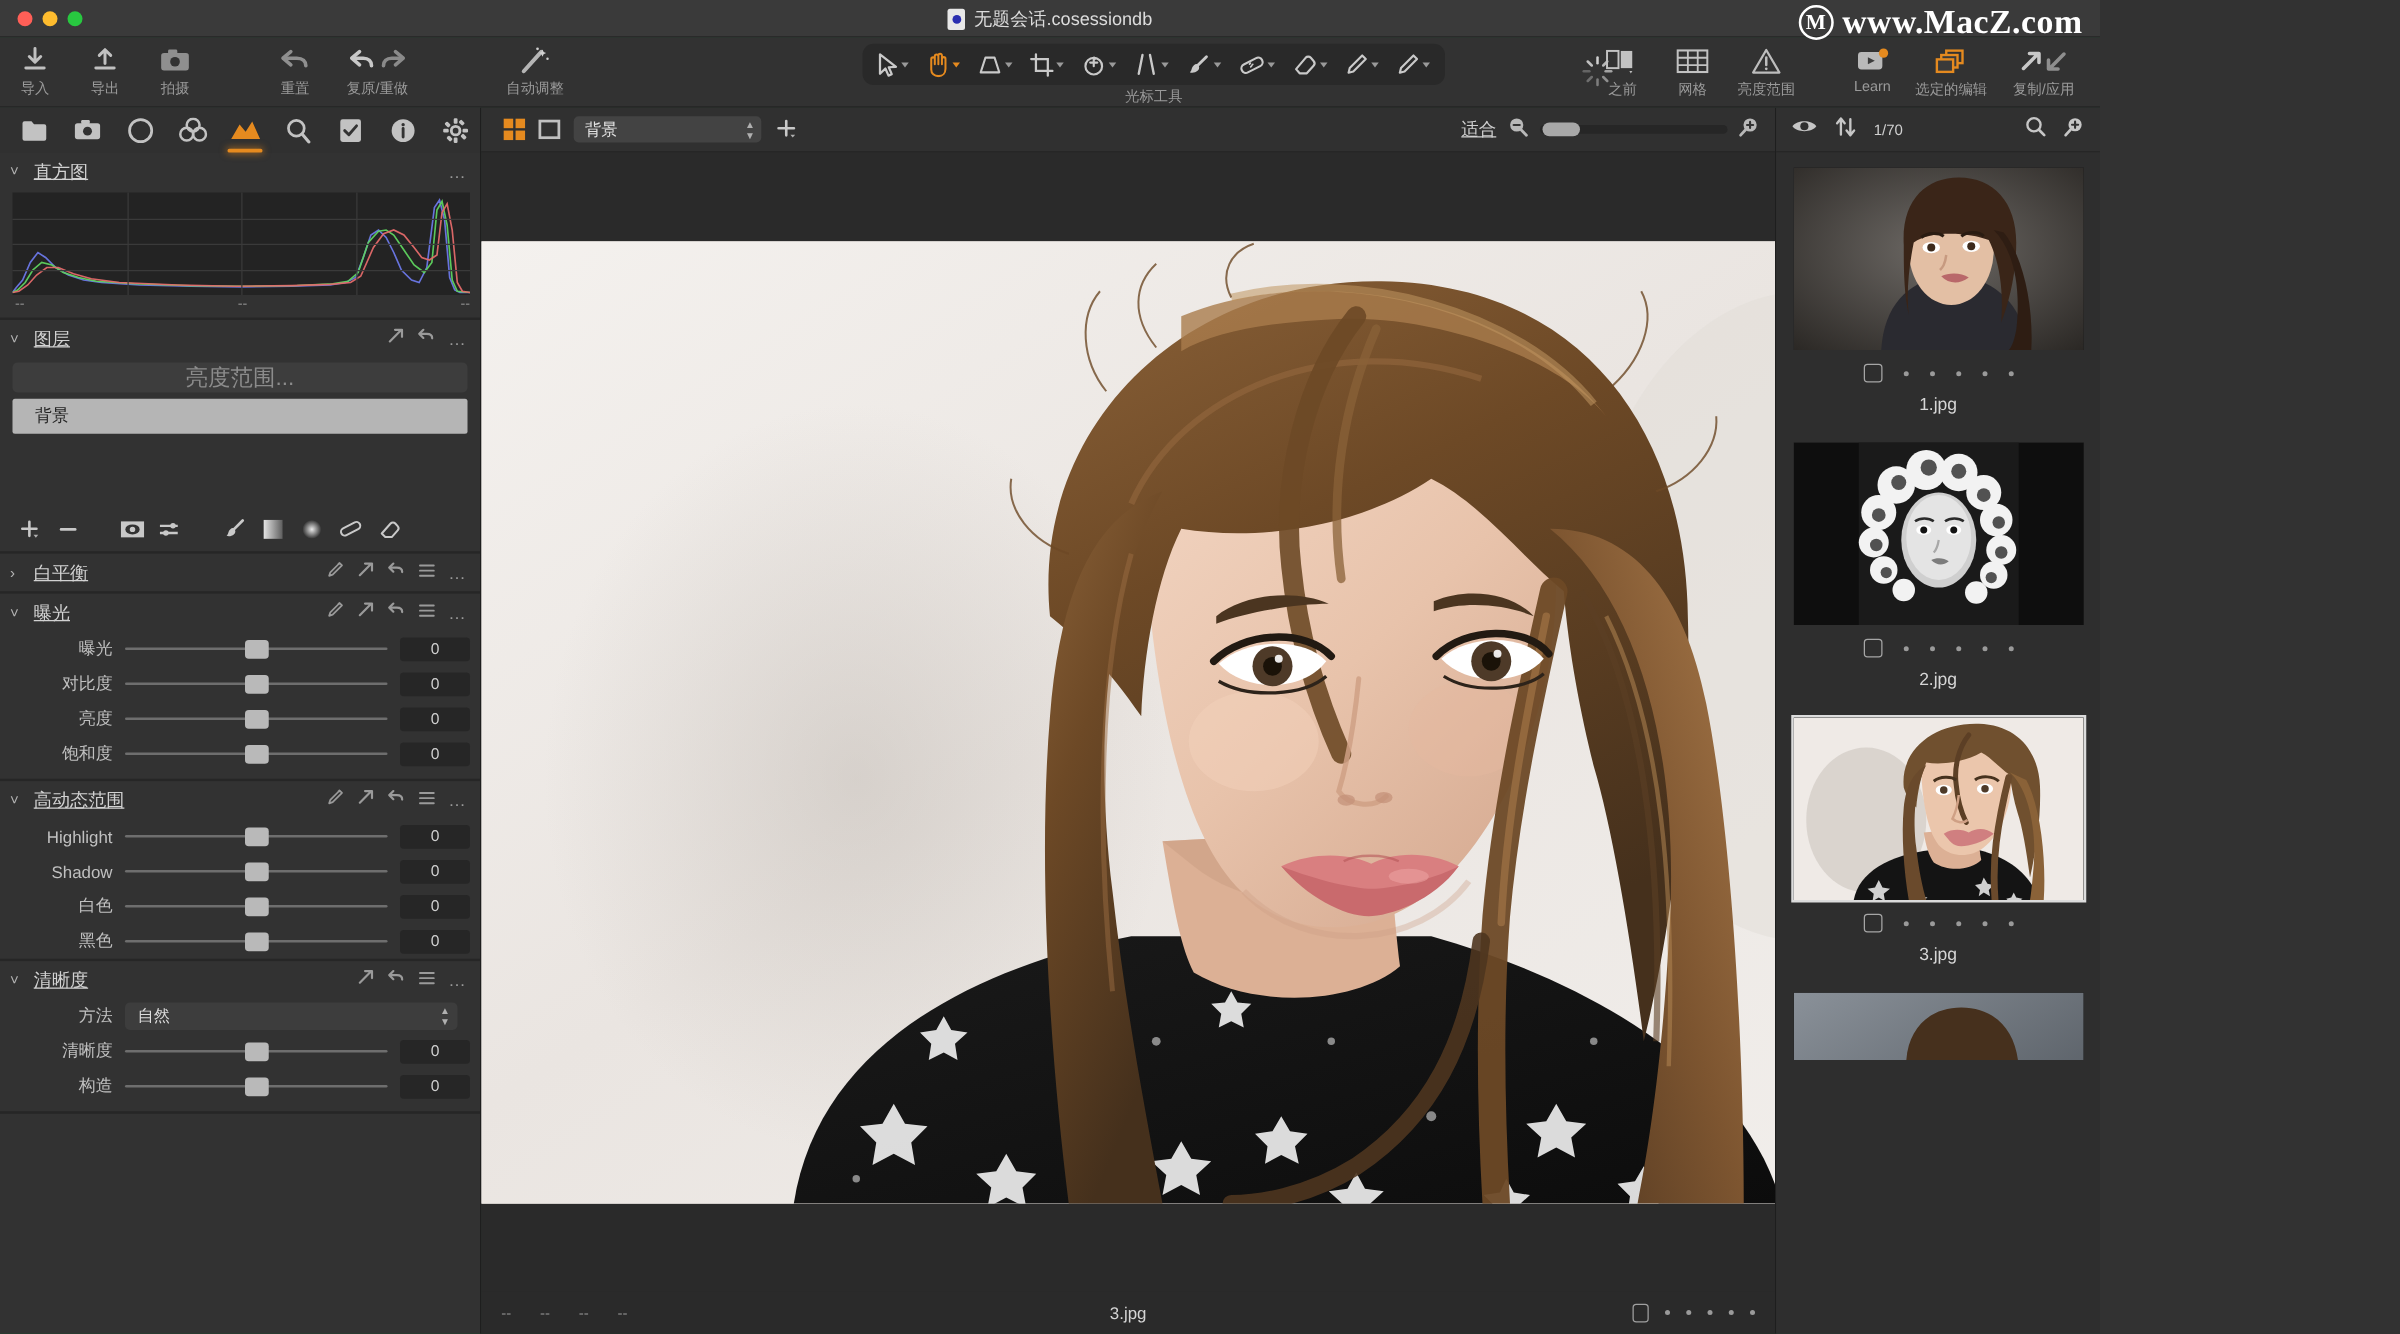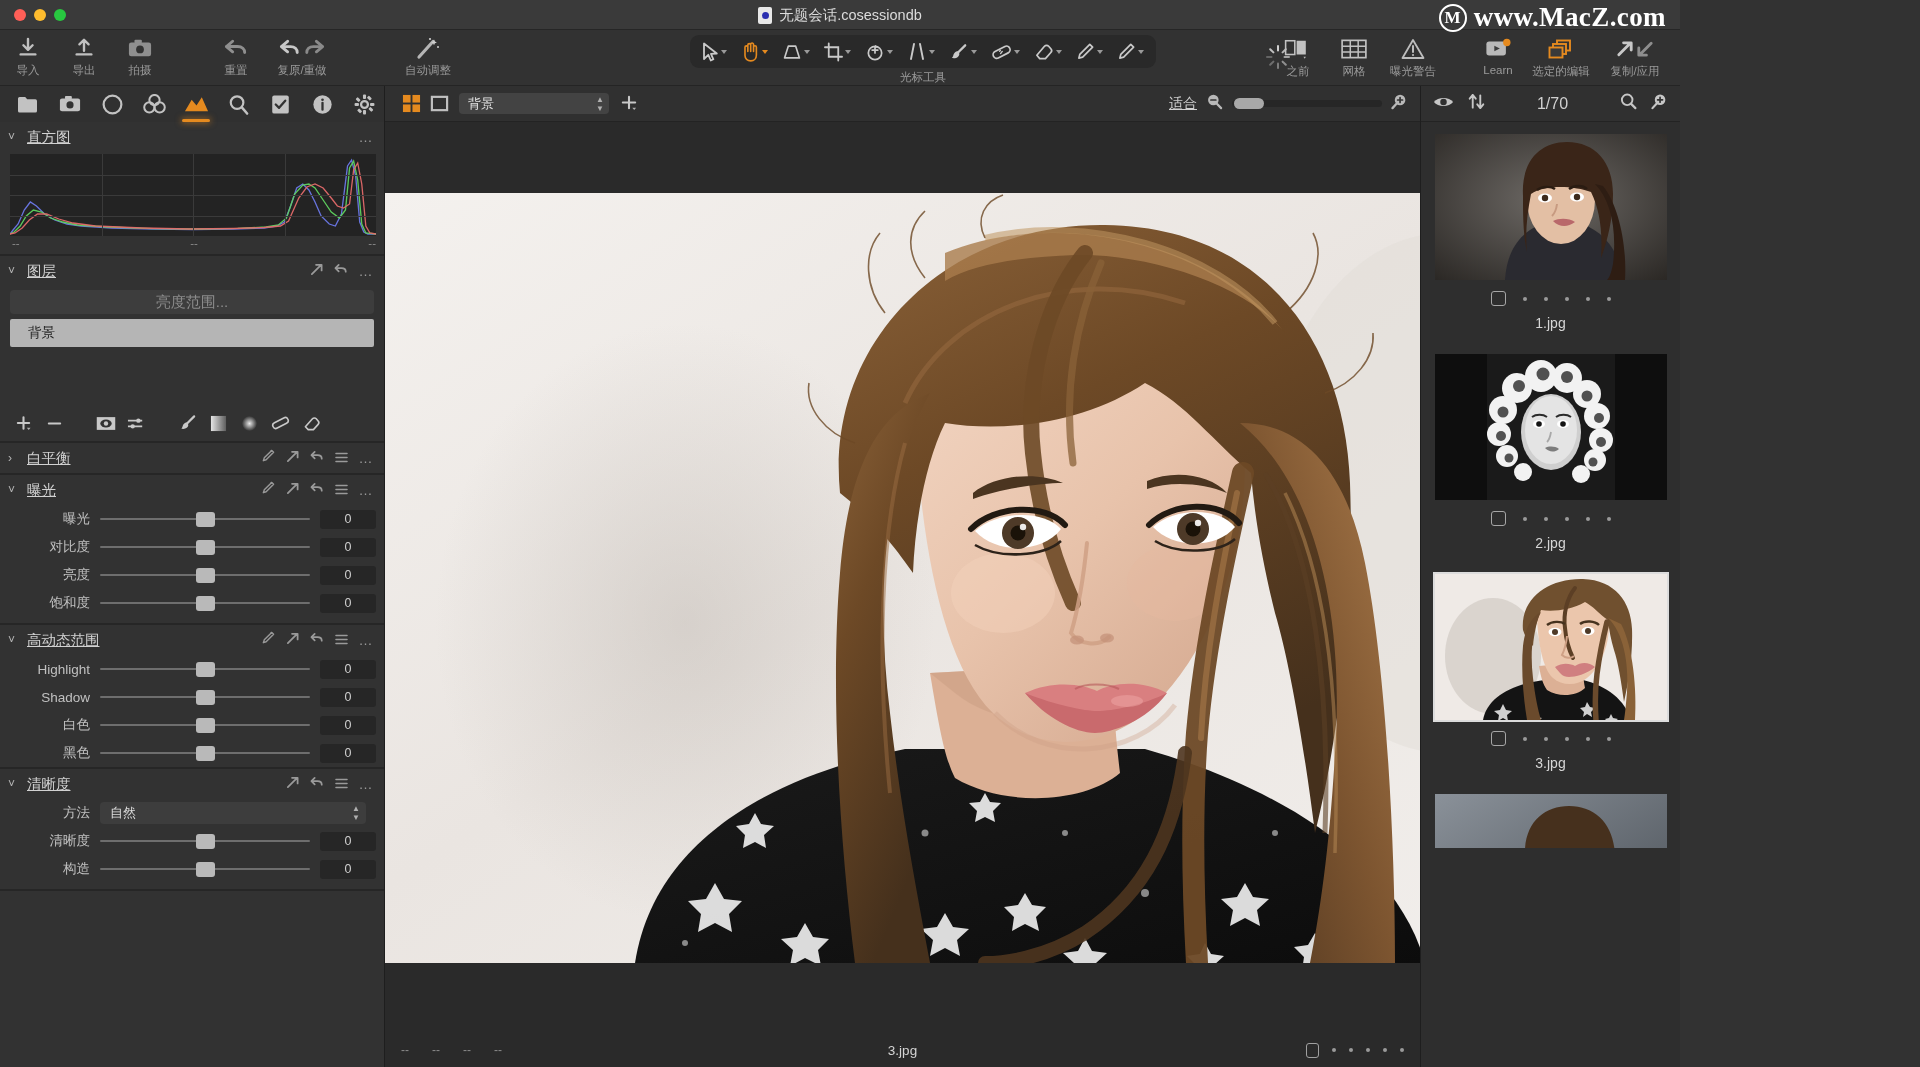--- a/index.html
+++ b/index.html
@@ -107,21 +107,21 @@
   .row .lab { width: 100px; text-align: right; font-size: 13.5px; color: #c0c0c0; padding-right: 10px; }
   .slider { flex: 1; position: relative; height: 20px; display: flex; align-items: center; }
   .strack { position: absolute; left: 0; right: 0; height: 2px; background: #6e6e6e; border-radius: 1px; }
   .sknob { position: absolute; width: 19px; height: 15px; background: #b9b9b9; border-radius: 3px; }
   .snum {
     width: 56px; height: 19px; background: #262626; border-radius: 3px; margin-left: 10px;
     display: flex; align-items: center; justify-content: center; font-size: 12.5px; color: #cfcfcf;
   }
   .btn-wide {
     margin: 4px 10px 5px 10px; height: 24px; background: #3d3d3d; border-radius: 4px;
-    display: flex; align-items: center; justify-content: center; font-size: 15px; color: #8c8c8c;
+    display: flex; align-items: center; justify-content: center; font-size: 18px; color: #8c8c8c;
   }
   .layer-item {
     margin: 0 10px; height: 28px; background: #b5b5b5; border-radius: 2px;
     display: flex; align-items: center; padding-left: 18px; font-size: 13.5px; color: #242424;
   }
   .layer-space { height: 58px; }
   .layer-tools { height: 36px; display: flex; align-items: center; padding: 0 10px; gap: 4px; }
   .lt { width: 27px; height: 28px; display: flex; align-items: center; justify-content: center; }
   .lt.gap { margin-left: 20px; }
 
@@ -151,21 +151,21 @@
   .viewer-foot { height: 34px; flex: 0 0 34px; background: #2a2a2a; display: flex; align-items: center; position: relative; padding: 0 16px; }
   .vf-dashes { display: flex; gap: 23px; font-size: 12px; color: #8a8a8a; }
   .vf-name { position: absolute; left: 0; right: 0; text-align: center; font-size: 13.5px; color: #d4d4d4; }
   .vf-right { margin-left: auto; display: flex; align-items: center; gap: 13px; z-index: 2; }
   .cbox { width: 13px; height: 15px; border: 1.4px solid #a0a0a0; border-radius: 3px; }
   .rdot { width: 4px; height: 4px; border-radius: 50%; background: #9a9a9a; }
 
   
   .right { width: 260px; flex: 0 0 260px; background: #323232; display: flex; flex-direction: column; border-left: 1px solid #1e1e1e; }
   .browser-bar { height: 36px; flex: 0 0 36px; background: #303030; display: flex; align-items: center; padding: 0 12px; gap: 14px; border-bottom: 1px solid #232323; }
-  .bb-count { flex: 1; text-align: center; font-size: 16px; color: #d0d0d0; }
+  .bb-count { flex: 1; font-size: 12px; color: #d0d0d0; }
   .thumb-cell { height: 220px; padding: 6px 0 0 0; position: relative; }
   .thumb-cell.selected .thumb-frame { outline: 2px solid #dcdcdc; }
   .thumb-frame { margin: 0 auto; width: 232px; height: 146px; overflow: hidden; position: relative; background: #1c1c1c; }
   .thumb-meta { display: flex; align-items: center; justify-content: center; gap: 17px; margin-top: 11px; }
   .thumb-cb { width: 15px; height: 15px; border: 1.4px solid #a6a6a6; border-radius: 3px; }
   .thumb-name { text-align: center; font-size: 14px; color: #d6d6d6; margin-top: 9px; }
 </style>
 </head>
 <body>
 
@@ -391,21 +391,21 @@
         <span class="lb">网格</span>
       </div>
       <div class="tb-btn" style="width:62px">
         <span class="ic">
           <svg width="24" height="22" viewBox="0 0 24 22">
               <path d="M12 2 L22.5 20 H1.5 Z" fill="none" stroke="#bdbdbd" stroke-width="1.8" stroke-linejoin="round"></path>
               <path d="M12 8v6" stroke="#bdbdbd" stroke-width="2" stroke-linecap="round"></path>
               <circle cx="12" cy="17" r="1.1" fill="#bdbdbd"></circle>
             </svg>
         </span>
-        <span class="lb">曝光警告</span>
+        <span class="lb">亮度范围</span>
       </div>
       <div class="tb-sep" style="width:28px"></div>
       <div class="tb-btn" style="width:52px">
         <span class="ic">
           <svg width="26" height="22" viewBox="0 0 28 22">
             <rect x="1.5" y="3" width="21" height="15" rx="3" fill="#b9b9b9"></rect>
             <path d="M10 7.5 L16 10.5 L10 13.5 Z" fill="#3c3c3c"></path>
             <circle cx="23.5" cy="4" r="4" fill="#e58a1f"></circle>
           </svg>
         </span>

